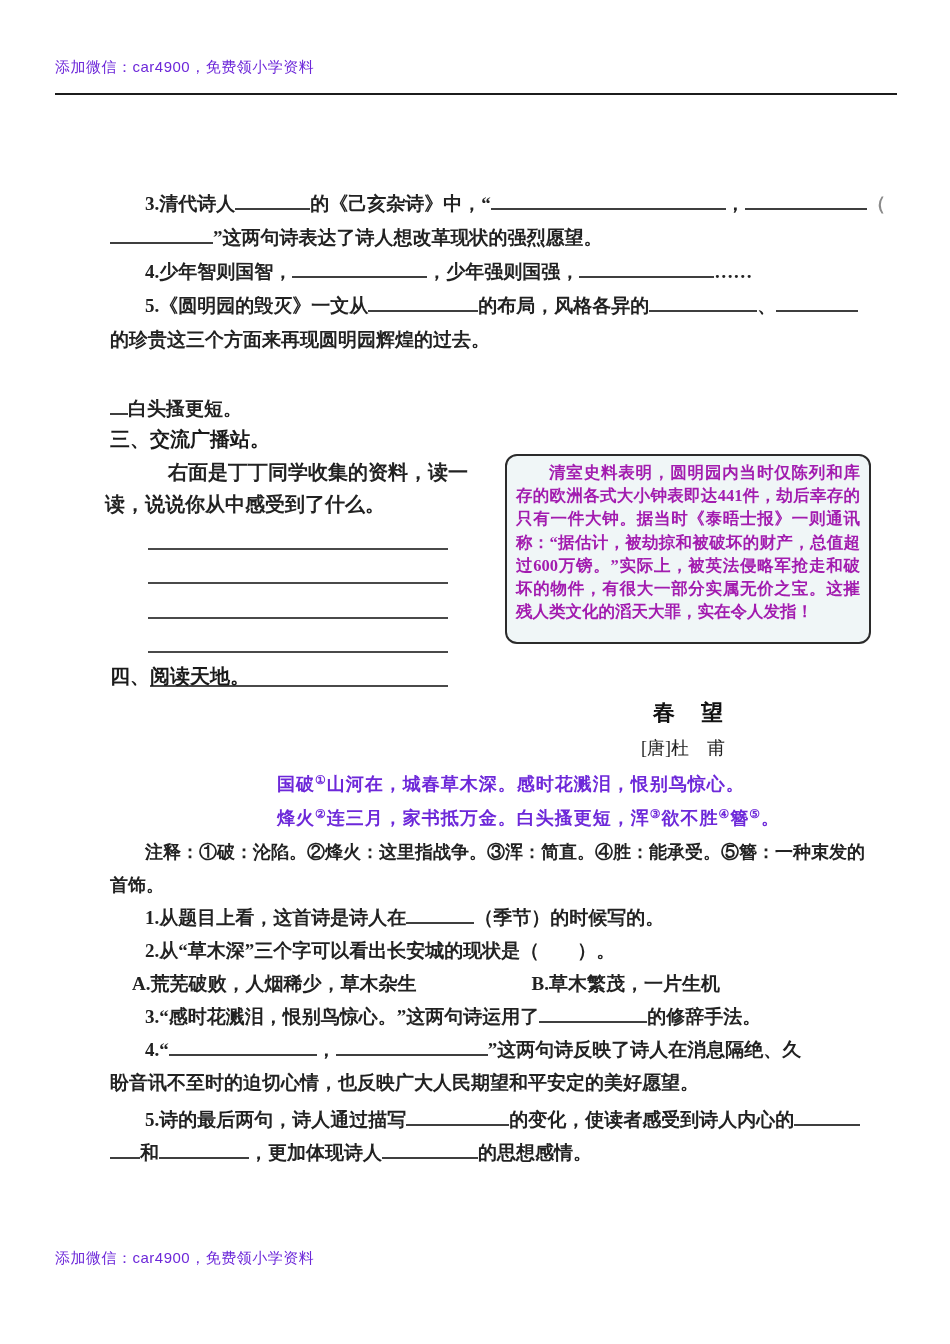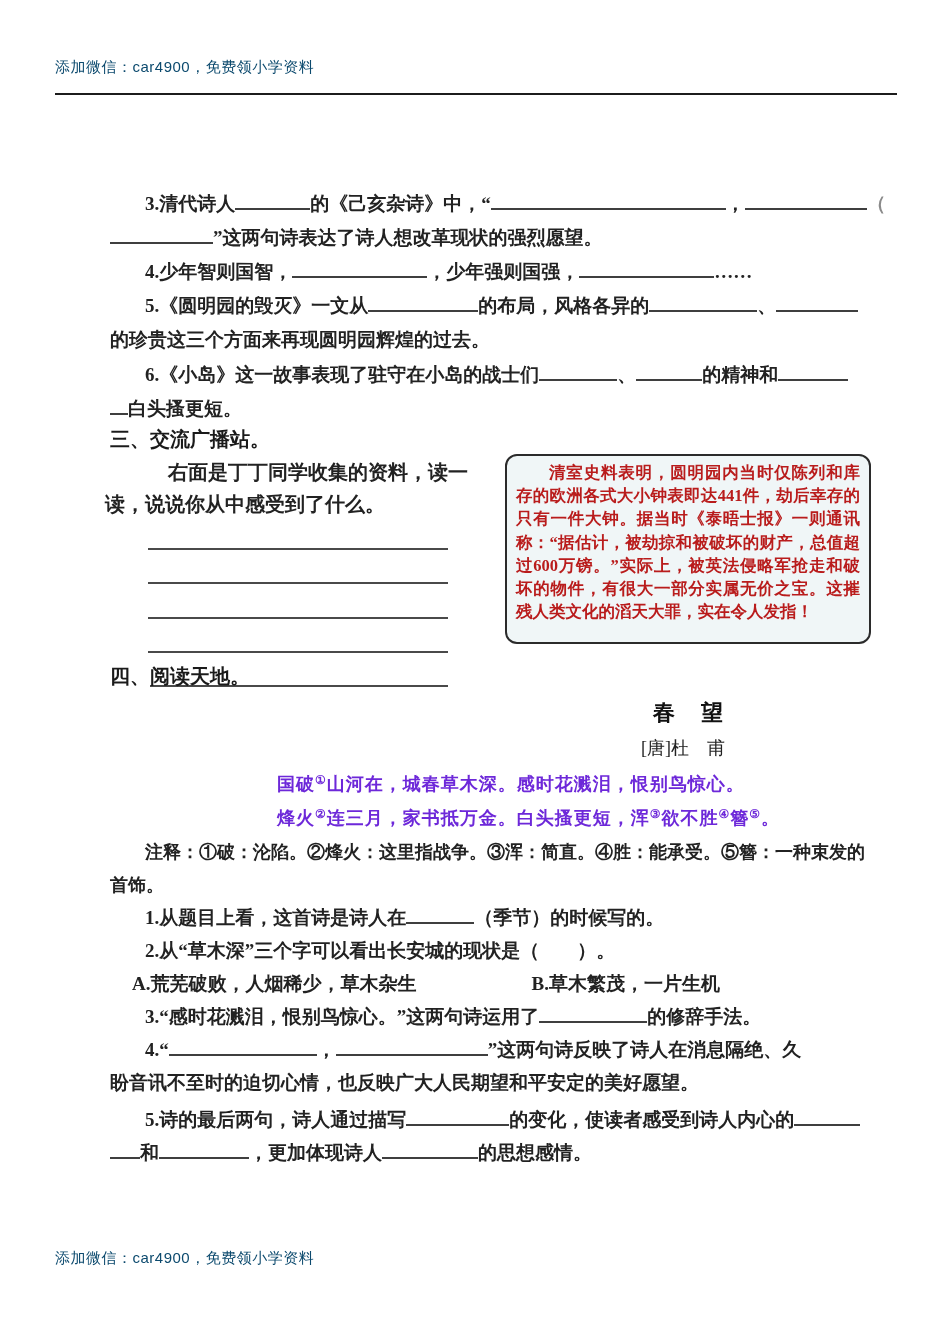--- a/index.html
+++ b/index.html
@@ -9,21 +9,21 @@
     height: 1344px;
     background: #ffffff;
     font-family: "Liberation Serif", serif;
     color: #1e1e1e;
     overflow: hidden;
   }
   .note {
     position: absolute;
     font-family: "Liberation Sans", sans-serif;
     font-size: 15px;
-    color: #0c4a6e;
+    color: #6d28d9;
     letter-spacing: 0.5px;
     white-space: nowrap;
   }
   .rule {
     position: absolute;
     height: 2px;
     background: #1c1c1c;
   }
   .row {
     position: absolute;
@@ -60,21 +60,21 @@
     border: 2.5px solid #2b2b2b;
     border-radius: 12px;
     background: #f0f6f7;
     padding: 5px 9px 4px 9px;
   }
   .infobox p {
     margin: 0;
     font-size: 16.5px;
     font-weight: 700;
     line-height: 23.2px;
-    color: #b91c1c;
+    color: #a21caf;
     text-align: justify;
     text-indent: 2em;
     white-space: normal;
   }
   .ansline {
     position: absolute;
     height: 2px;
     background: #4a4a4a;
     width: 300px;
     left: 148px;
@@ -127,23 +127,20 @@
     <span>4.少年智则国智，</span><span class="blank" style="width:135px;"></span><span>，少年强则国强，</span><span class="blank" style="width:135px;"></span><span>……</span>
   </div>
 
   <div class="row" style="left:145px; top:293px;">
     <span>5.《圆明园的毁灭》一文从</span><span class="blank" style="width:110px;"></span><span>的布局，风格各异的</span><span class="blank" style="width:108px;"></span><span>、</span><span class="blank" style="width:82px;"></span>
   </div>
   <div class="row" style="left:110px; top:327px;">
     <span>的珍贵这三个方面来再现圆明园辉煌的过去。</span>
   </div>
 
-  <div class="row" style="left:145px; top:362px;">
-    <span>6.《小岛》这一故事表现了驻守在小岛的战士们</span><span class="blank" style="width:78px;"></span><span>、</span><span class="blank" style="width:66px;"></span><span>的精神和</span><span class="blank" style="width:70px;"></span>
-  </div>
   <div class="row" style="left:110px; top:396px;">
     <span class="blank" style="width:18px;"></span><span>白头搔更短。</span>
   </div>
 
   <div class="heading" style="left:110px; top:426px;">三、交流广播站。</div>
   <div class="intro" style="left:168px; top:459px;">右面是丁丁同学收集的资料，读一</div>
   <div class="intro" style="left:105px; top:491px;">读，说说你从中感受到了什么。</div>
 
   <div class="infobox">
     <p>清室史料表明，圆明园内当时仅陈列和库存的欧洲各式大小钟表即达441件，劫后幸存的只有一件大钟。据当时《泰晤士报》一则通讯称：“据估计，被劫掠和被破坏的财产，总值超过600万镑。”实际上，被英法侵略军抢走和破坏的物件，有很大一部分实属无价之宝。这摧残人类文化的滔天大罪，实在令人发指！</p>

